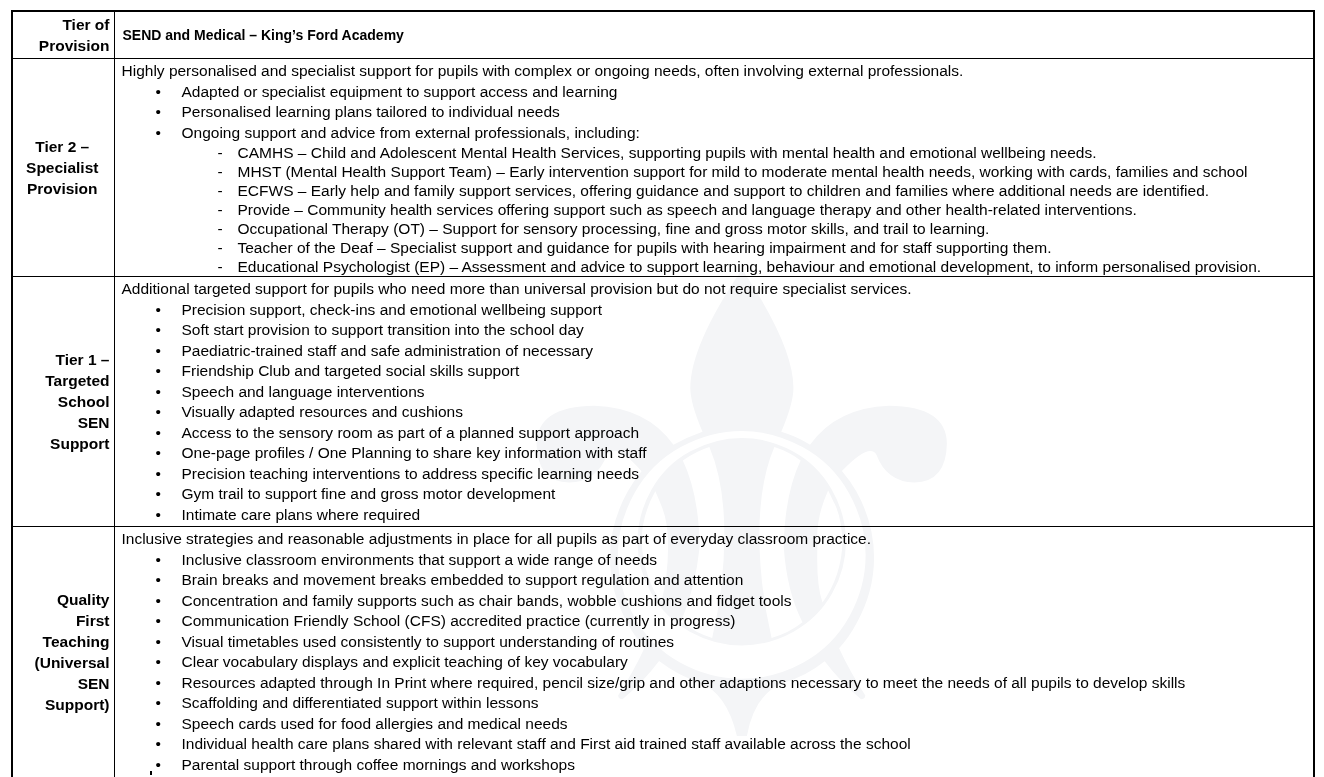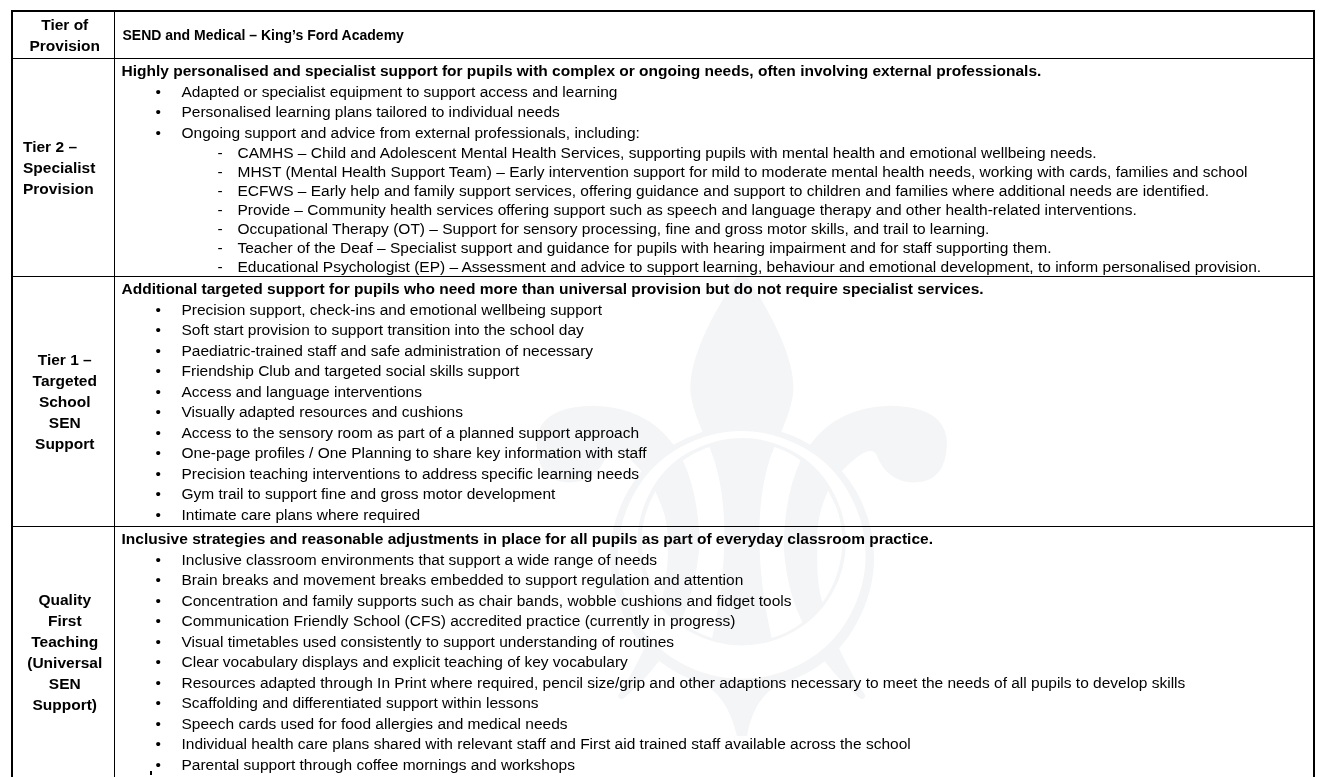--- a/index.html
+++ b/index.html
@@ -42,37 +42,37 @@
   col.c1 { width: 102px; }
 
   tr.header-row { height: 45px; }
 
   .tier-cell {
     font-weight: bold;
     font-size: 15.5px;
     line-height: 21px;
     vertical-align: middle;
     padding: 2px 4px 2px 7px;
-    text-align: center;
+    text-align: right;
   }
-  .tier-cell.center { text-align: left; padding-left: 10px; padding-right: 2px; }
+  .tier-cell.center { text-align: center; padding-left: 0; padding-right: 2px; }
 
   .title-cell {
     font-weight: bold;
     font-size: 14px;
     vertical-align: middle;
     padding: 2px 6px 2px 8px;
   }
 
   .content-cell {
     vertical-align: top;
     padding: 2px 6px 0 7px;
     font-size: 15.5px;
   }
-  .intro { font-weight: bold; line-height: 20.5px; }
+  .intro { font-weight: normal; line-height: 20.5px; }
 
   ul.bullets { list-style: none; }
   ul.bullets li { position: relative; }
   ul.bullets li .marker { position: absolute; top: 0; }
   li.b1 { padding-left: 60px; line-height: 20.5px; }
   li.b1 .marker { left: 34px; }
   li.b2 { padding-left: 116px; line-height: 19px; }
   li.b2 .marker { left: 96px; }
 
   .stray-dot {
@@ -122,21 +122,21 @@
         </tr>
         <tr style="height: 250px;">
           <td class="tier-cell"><span class="tier-label">Tier 1 –<br>Targeted<br>School<br>SEN<br>Support</span></td>
           <td class="content-cell">
             <div class="intro">Additional targeted support for pupils who need more than universal provision but do not require specialist services.</div>
             <ul class="bullets">
               <li class="b1"><span class="marker">•</span><span class="btext">Precision support, check-ins and emotional wellbeing support</span></li>
               <li class="b1"><span class="marker">•</span><span class="btext">Soft start provision to support transition into the school day</span></li>
               <li class="b1"><span class="marker">•</span><span class="btext">Paediatric-trained staff and safe administration of necessary</span></li>
               <li class="b1"><span class="marker">•</span><span class="btext">Friendship Club and targeted social skills support</span></li>
-              <li class="b1"><span class="marker">•</span><span class="btext">Access and language interventions</span></li>
+              <li class="b1"><span class="marker">•</span><span class="btext">Speech and language interventions</span></li>
               <li class="b1"><span class="marker">•</span><span class="btext">Visually adapted resources and cushions</span></li>
               <li class="b1"><span class="marker">•</span><span class="btext">Access to the sensory room as part of a planned support approach</span></li>
               <li class="b1"><span class="marker">•</span><span class="btext">One-page profiles / One Planning to share key information with staff</span></li>
               <li class="b1"><span class="marker">•</span><span class="btext">Precision teaching interventions to address specific learning needs</span></li>
               <li class="b1"><span class="marker">•</span><span class="btext">Gym trail to support fine and gross motor development</span></li>
               <li class="b1"><span class="marker">•</span><span class="btext">Intimate care plans where required</span></li>
             </ul>
           </td>
         </tr>
         <tr style="height: 252px;">

